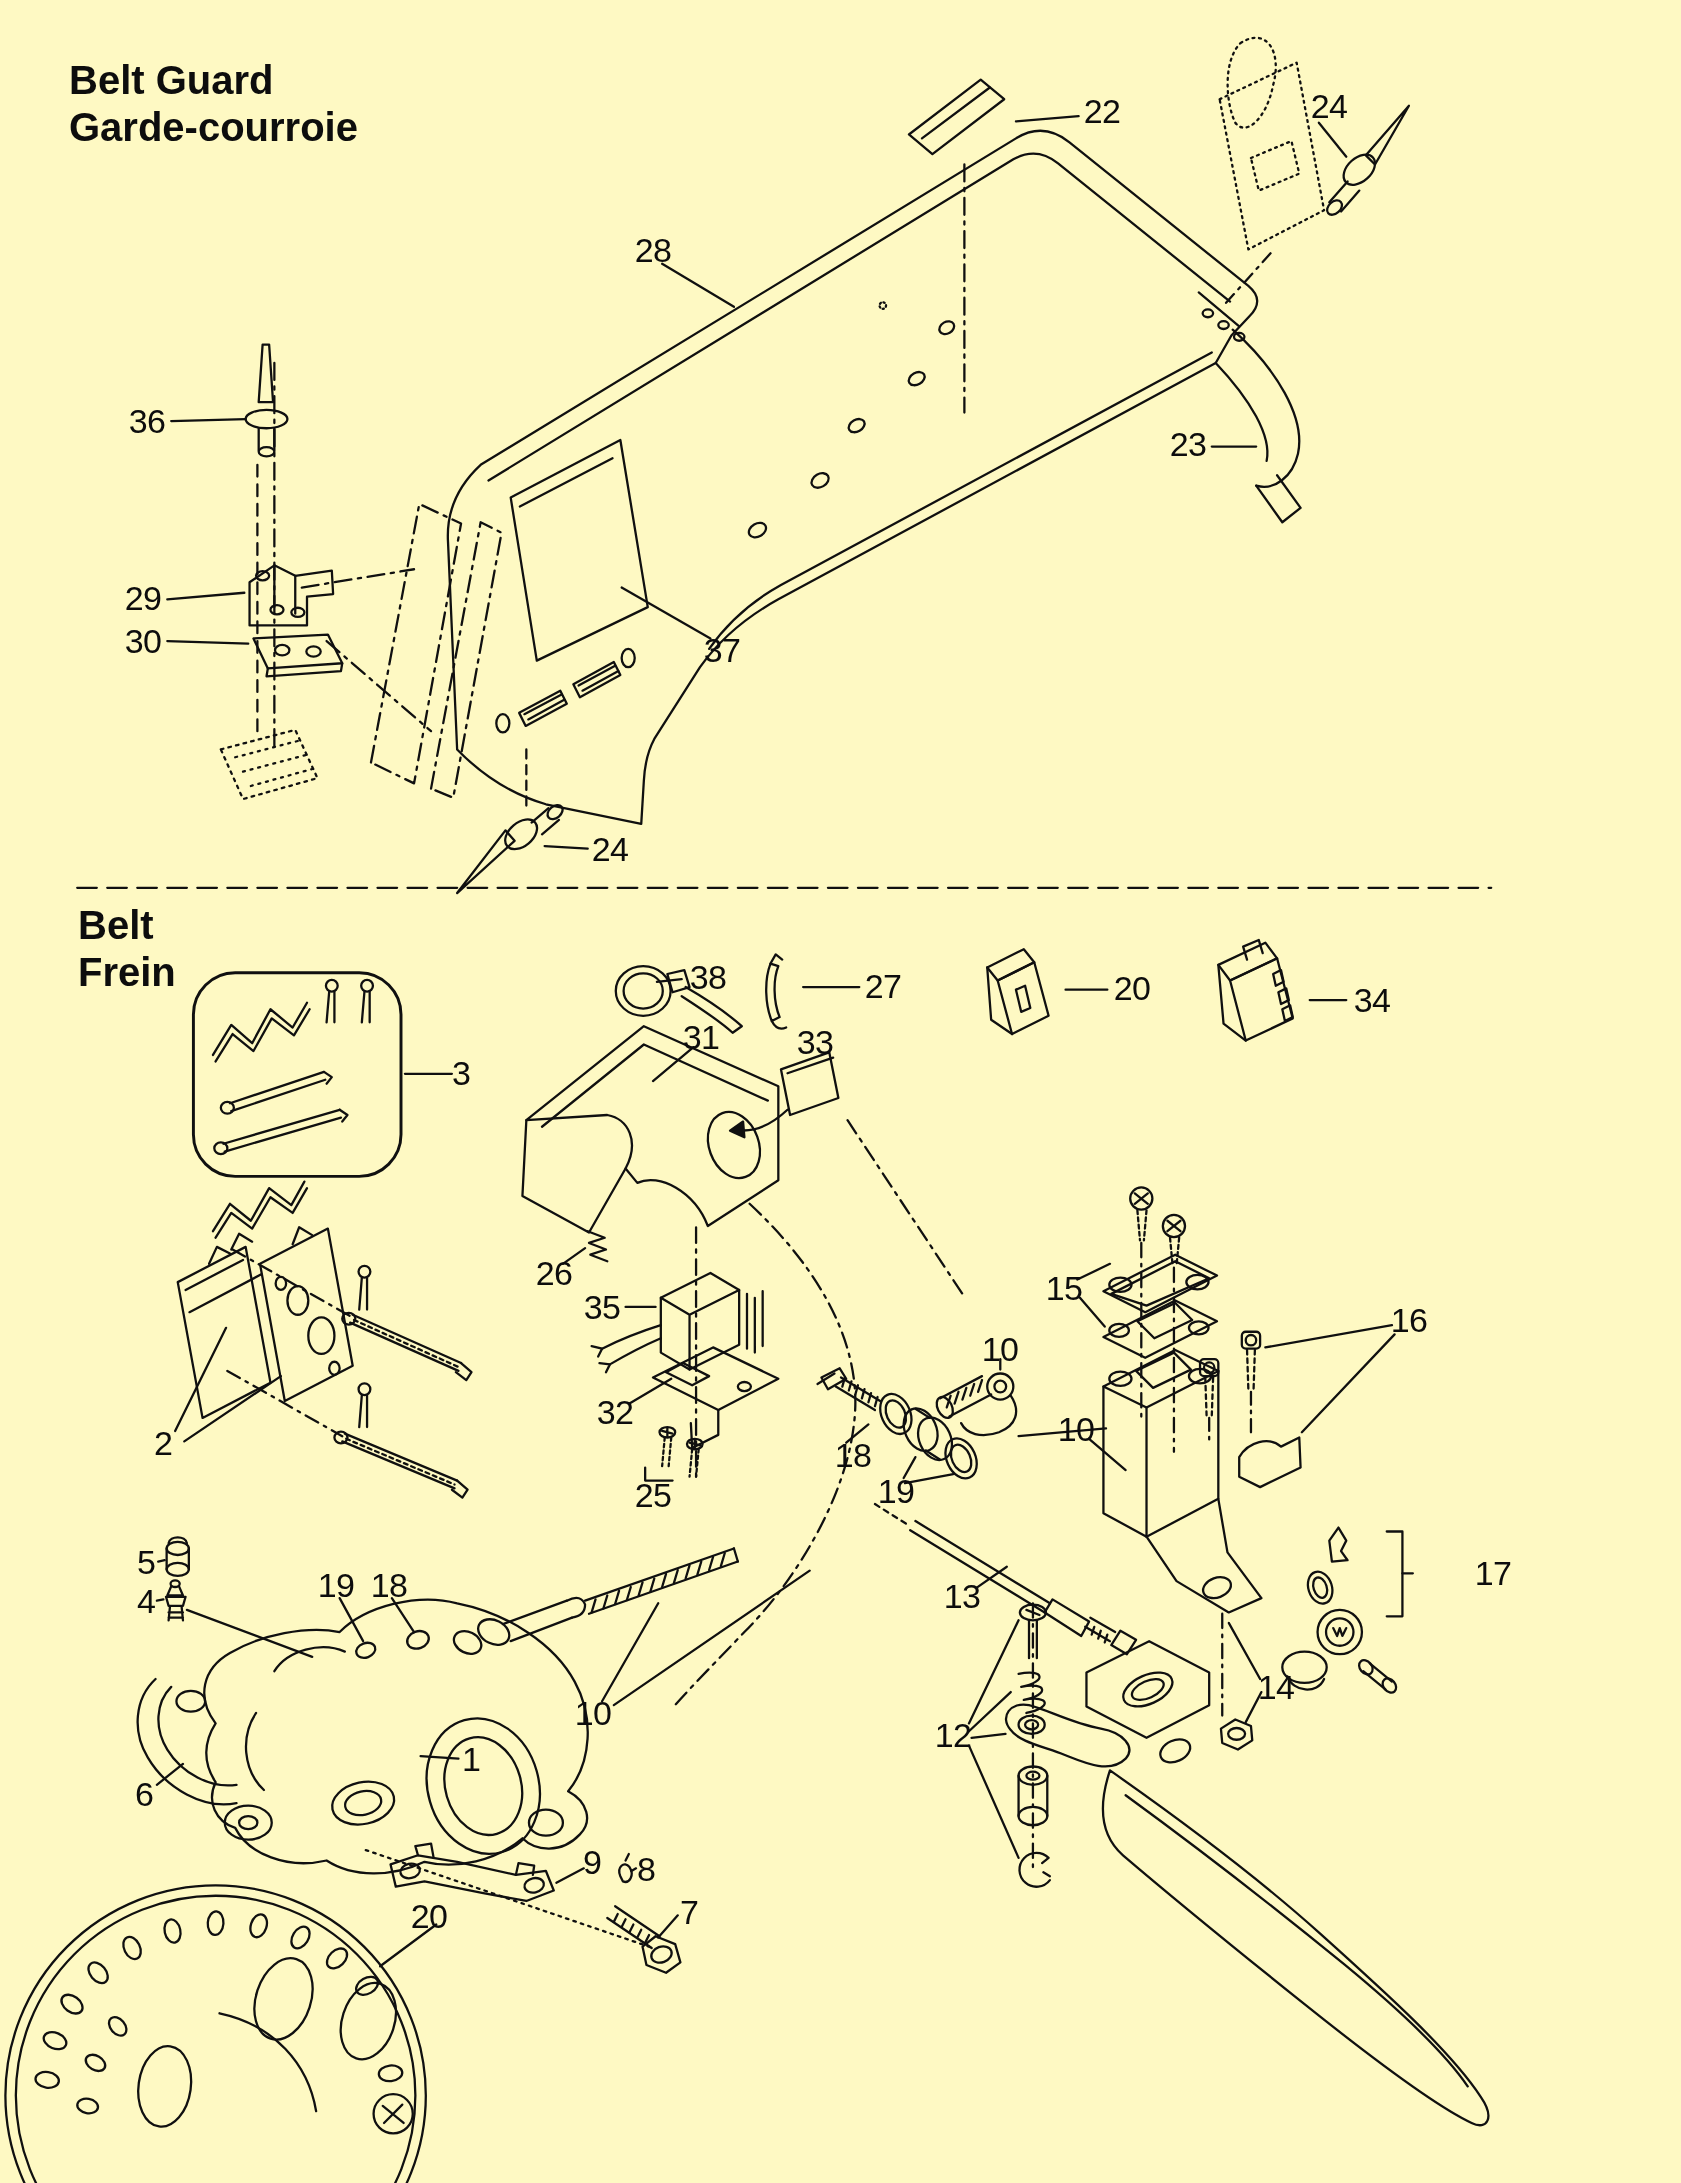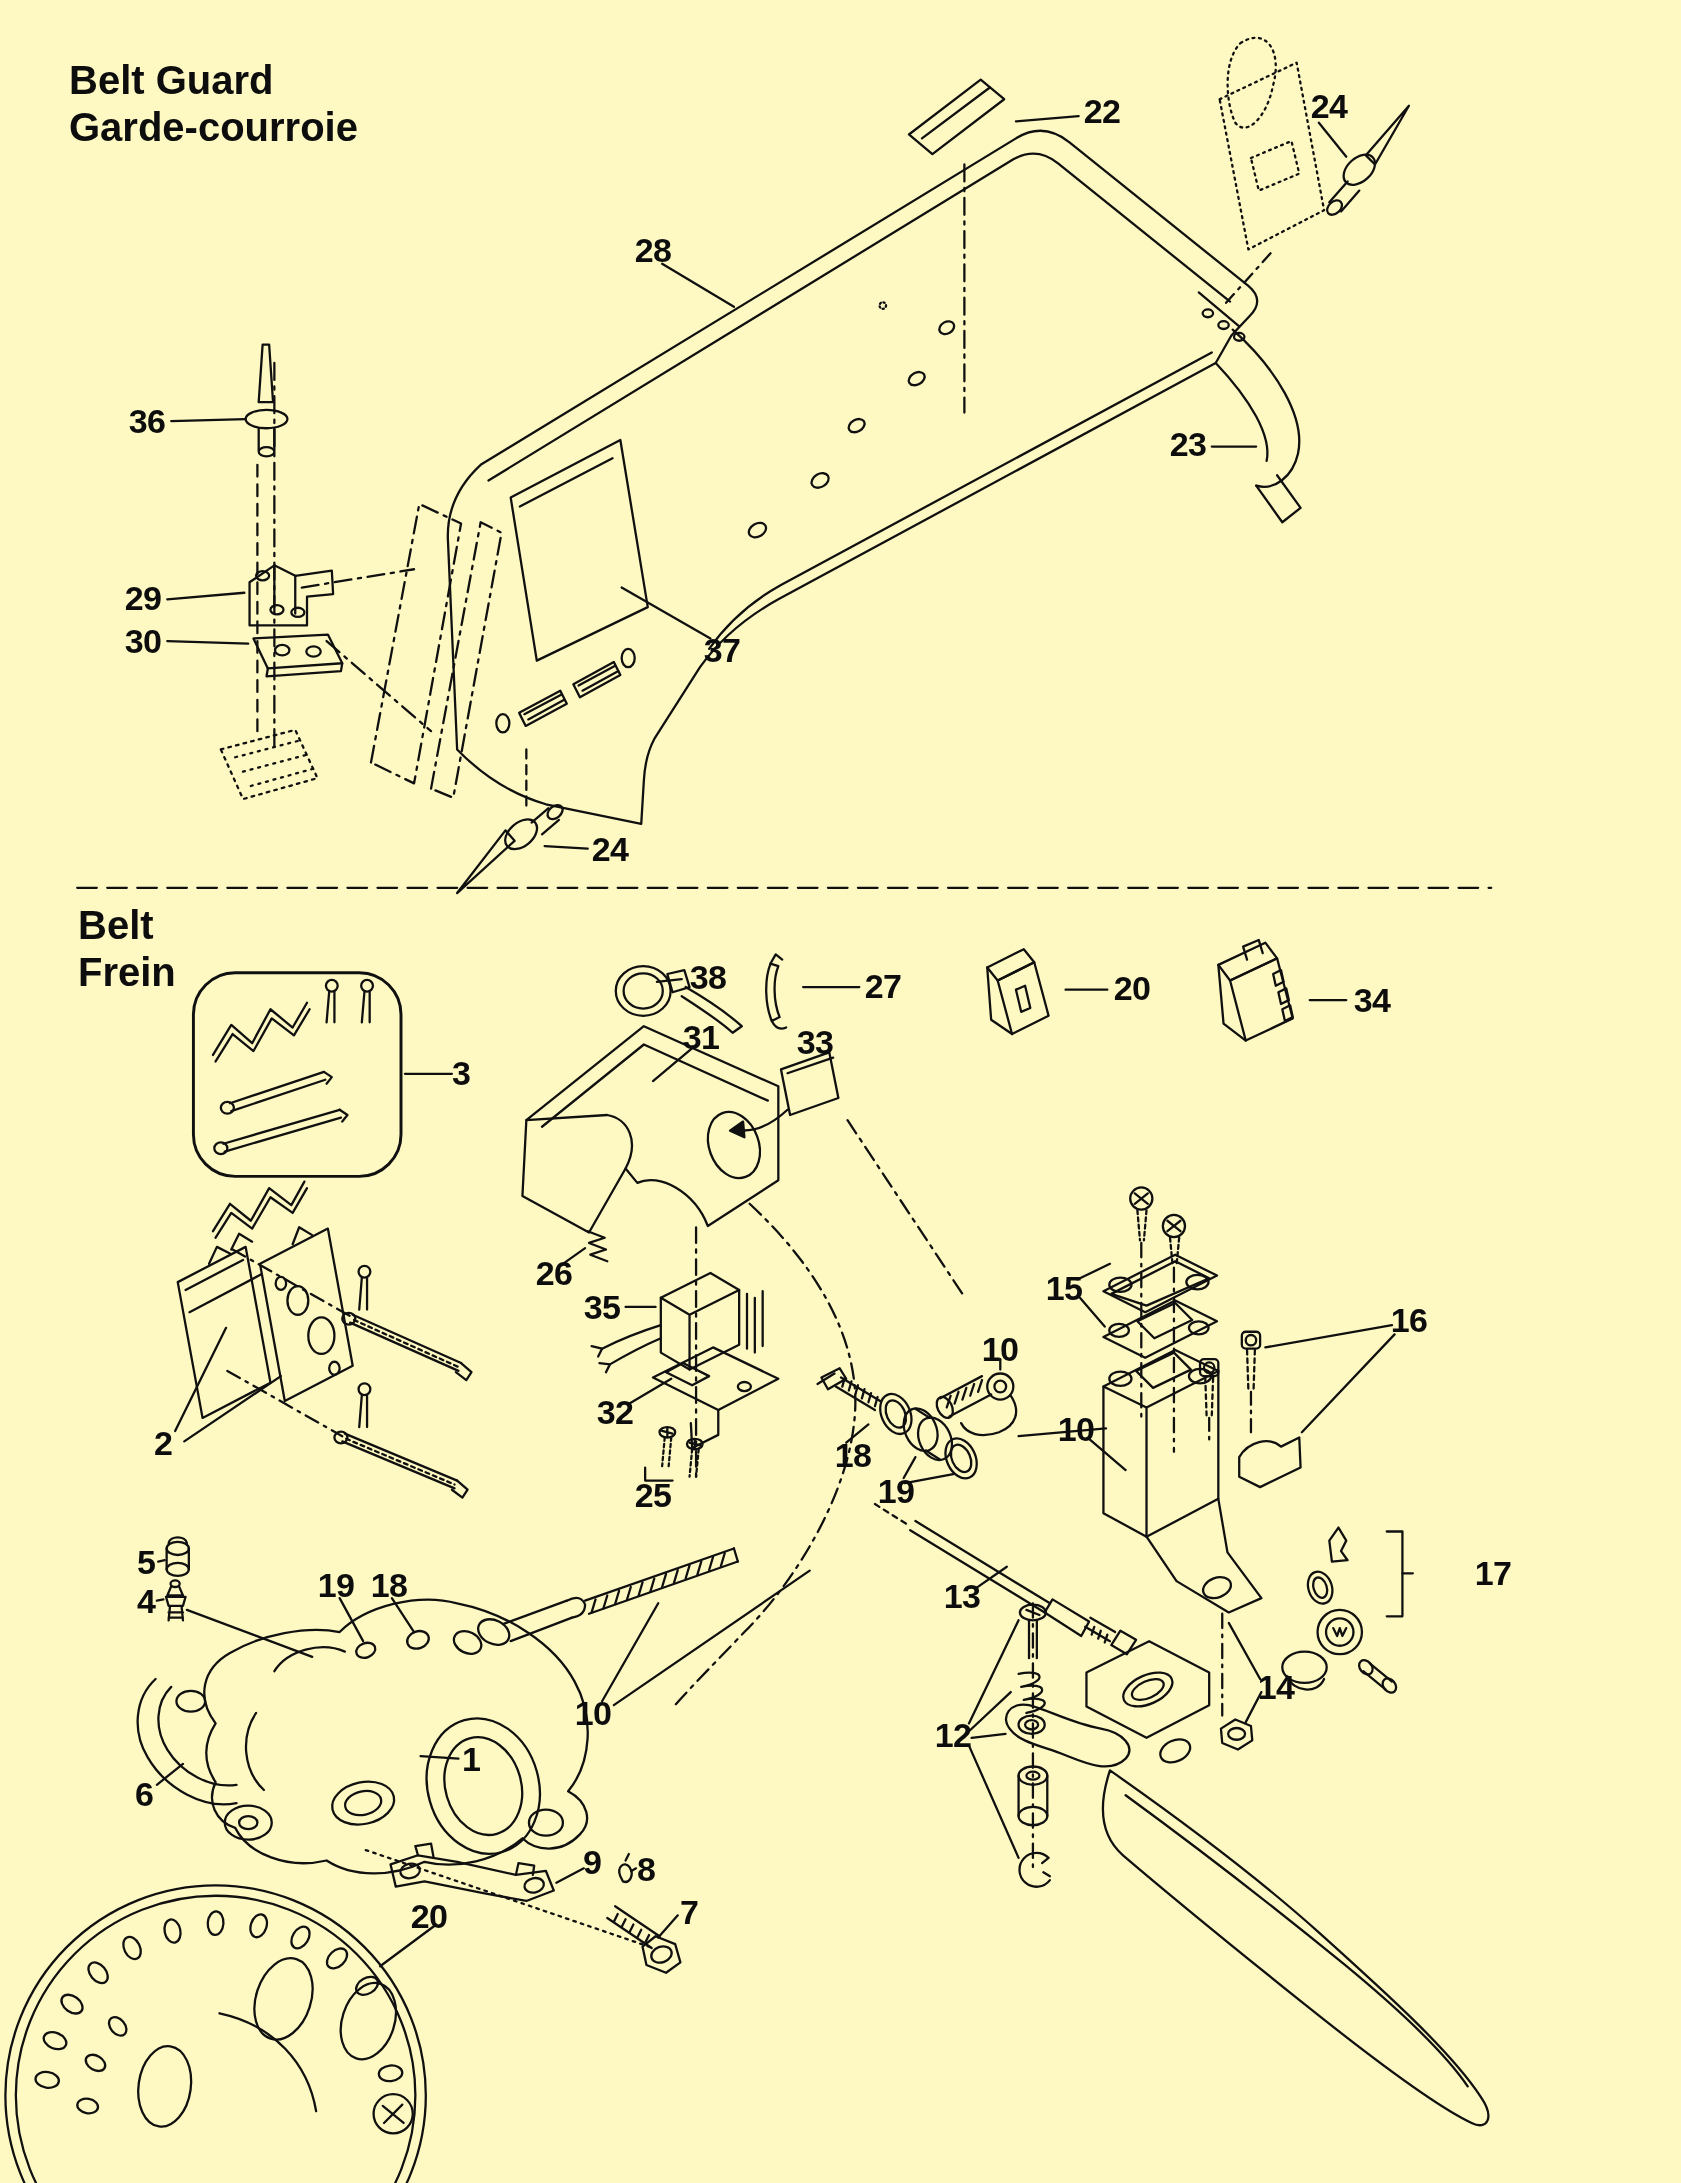--- a/index.html
+++ b/index.html
@@ -1,21 +1,21 @@
 <!DOCTYPE html>
 <html style="font-size:10.4px"><head>
 <meta charset="utf-8">
 <style>
   html,body{margin:0;padding:0;background:#e8e8e8;}
   .page{position:relative;width:1682px;height:2183px;background:#fef9c3;
         font-family:"Liberation Sans", sans-serif;overflow:hidden;}
   svg.art{position:absolute;left:0;top:0;width:1682px;height:2183px;}
   .sec-title{position:absolute;font-weight:bold;font-size:40px;line-height:47px;
              color:#0d0d0d;letter-spacing:0px;white-space:pre;}
-  .co{position:absolute;transform:translate(-50%,-50%);font-size:34px;font-weight:700;
+  .co{position:absolute;transform:translate(-50%,-50%);font-size:34px;font-weight:400;
       color:#0d0d0d;letter-spacing:-0.7px;white-space:nowrap;}
 </style>
 </head>
 <body>
 
 <div class="page">
 
   <svg class="art" viewBox="0 0 2576 3344" fill="none" stroke="#101010" stroke-width="3.5" stroke-linecap="round" stroke-linejoin="round">
 
     <g>

